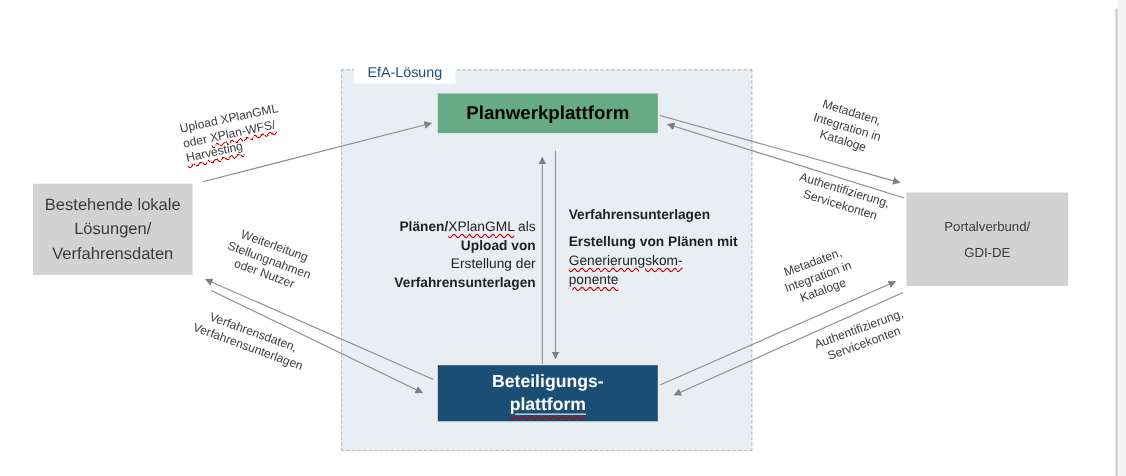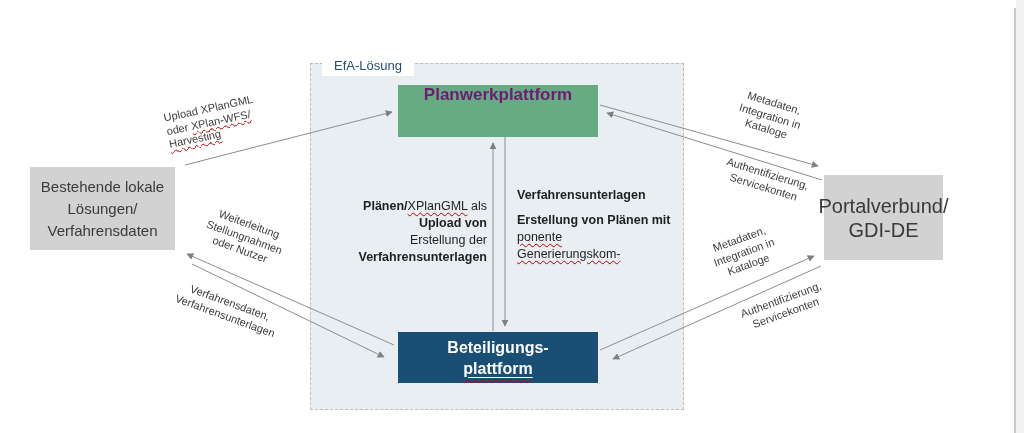--- a/index.html
+++ b/index.html
@@ -15,30 +15,30 @@
   .page-edge-line { left:1014px; top:8px; width:2px; height:425px; background:#cccccc; }
   .page-edge-shade { left:1016px; top:0; width:8px; height:433px; background:#f2f2f2; }
 
   
   .efa-box { left:310px; top:63px; width:374px; height:347px;
              background:#E9EEF3; border:1px dashed #bdbdbd; box-sizing:border-box; }
   .efa-tab { left:322px; top:55px; width:92px; height:21px; background:#ffffff;
              color:#1F4E79; font-size:13px; display:flex; align-items:center; justify-content:center; }
 
   
-  .box-green { left:398px; top:85px; width:200px; height:52px; background:#67AB85;
-               display:flex; justify-content:center;
-               color:#701a75; font-weight:bold; font-size:17px; }
+  .box-green { left:398px; top:85px; width:200px; height:36px; background:#67AB85;
+               display:flex; align-items:center; justify-content:center;
+               color:#000000; font-weight:bold; font-size:17px; }
   .box-blue  { left:398px; top:332px; width:200px; height:51px; background:#1B4E74;
                display:flex; flex-direction:column; align-items:center; justify-content:center;
                color:#ffffff; font-weight:bold; font-size:16px; line-height:21px; }
   .box-gray  { background:#D2D2D2; color:#3A3A3A; display:flex; flex-direction:column;
                align-items:center; justify-content:center; text-align:left; }
   .box-gray-left  { left:30px;  top:167px; width:145px; height:83px; font-size:15px; line-height:22px; }
-  .box-gray-right { left:824px; top:175px; width:119px; height:85px; font-size:20px; line-height:24px; }
+  .box-gray-right { left:824px; top:175px; width:147px; height:85px; font-size:12px; line-height:24px; }
 
   
   .ctext { font-size:12.5px; line-height:17px; color:#1f1f1f; }
   .ctext-left  { left:320px; top:198px; width:167px; text-align:right; }
   .ctext-right { left:517px; top:187px; width:178px; text-align:left; }
   .para-gap { height:8px; }
   b { font-weight:bold; }
 
   
   .alabel { font-size:11px; line-height:13.5px; color:#3d3d3d; text-align:center; }
@@ -117,22 +117,22 @@
     <div><b>Plänen/</b><span class="sq">XPlanGML</span><span> als</span></div>
     <div><b>Upload von</b></div>
     <div>Erstellung der</div>
     <div><b>Verfahrensunterlagen</b></div>
   </div>
 
   <div class="abs ctext ctext-right">
     <div><b>Verfahrensunterlagen</b></div>
     <div class="para-gap"></div>
     <div><b>Erstellung von Plänen mit</b></div>
+    <div><span class="sq">Generierungskom-</span></div>
     <div><span class="sq">ponente</span></div>
-    <div><span class="sq">Generierungskom-</span></div>
   </div>
 
   <div class="abs alabel lbl-upload">
     <div>Upload XPlanGML</div>
     <div><span>oder </span><span class="sq">XPlan-WFS/</span></div>
     <div><span class="sq">Harvesting</span></div>
   </div>
 
   <div class="abs alabel lbl-weiterleit">
     <div>Weiterleitung</div>

